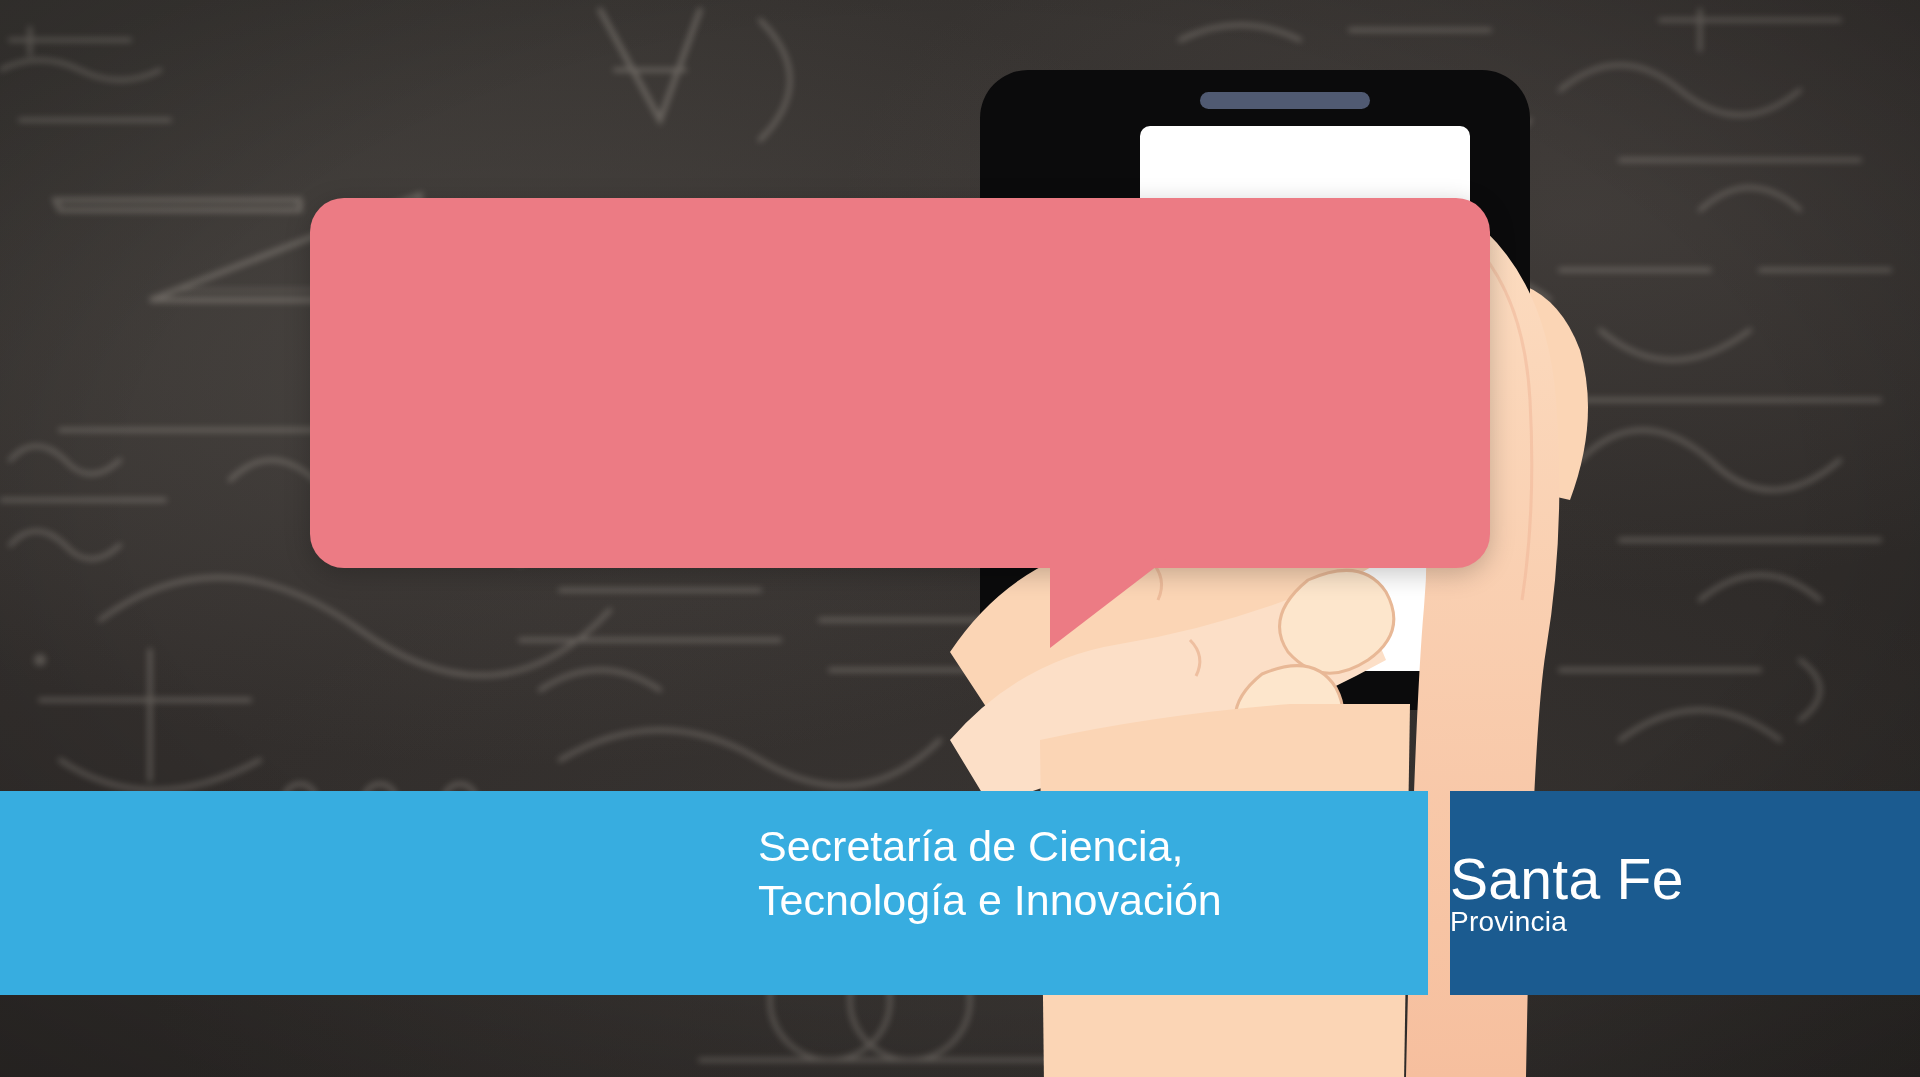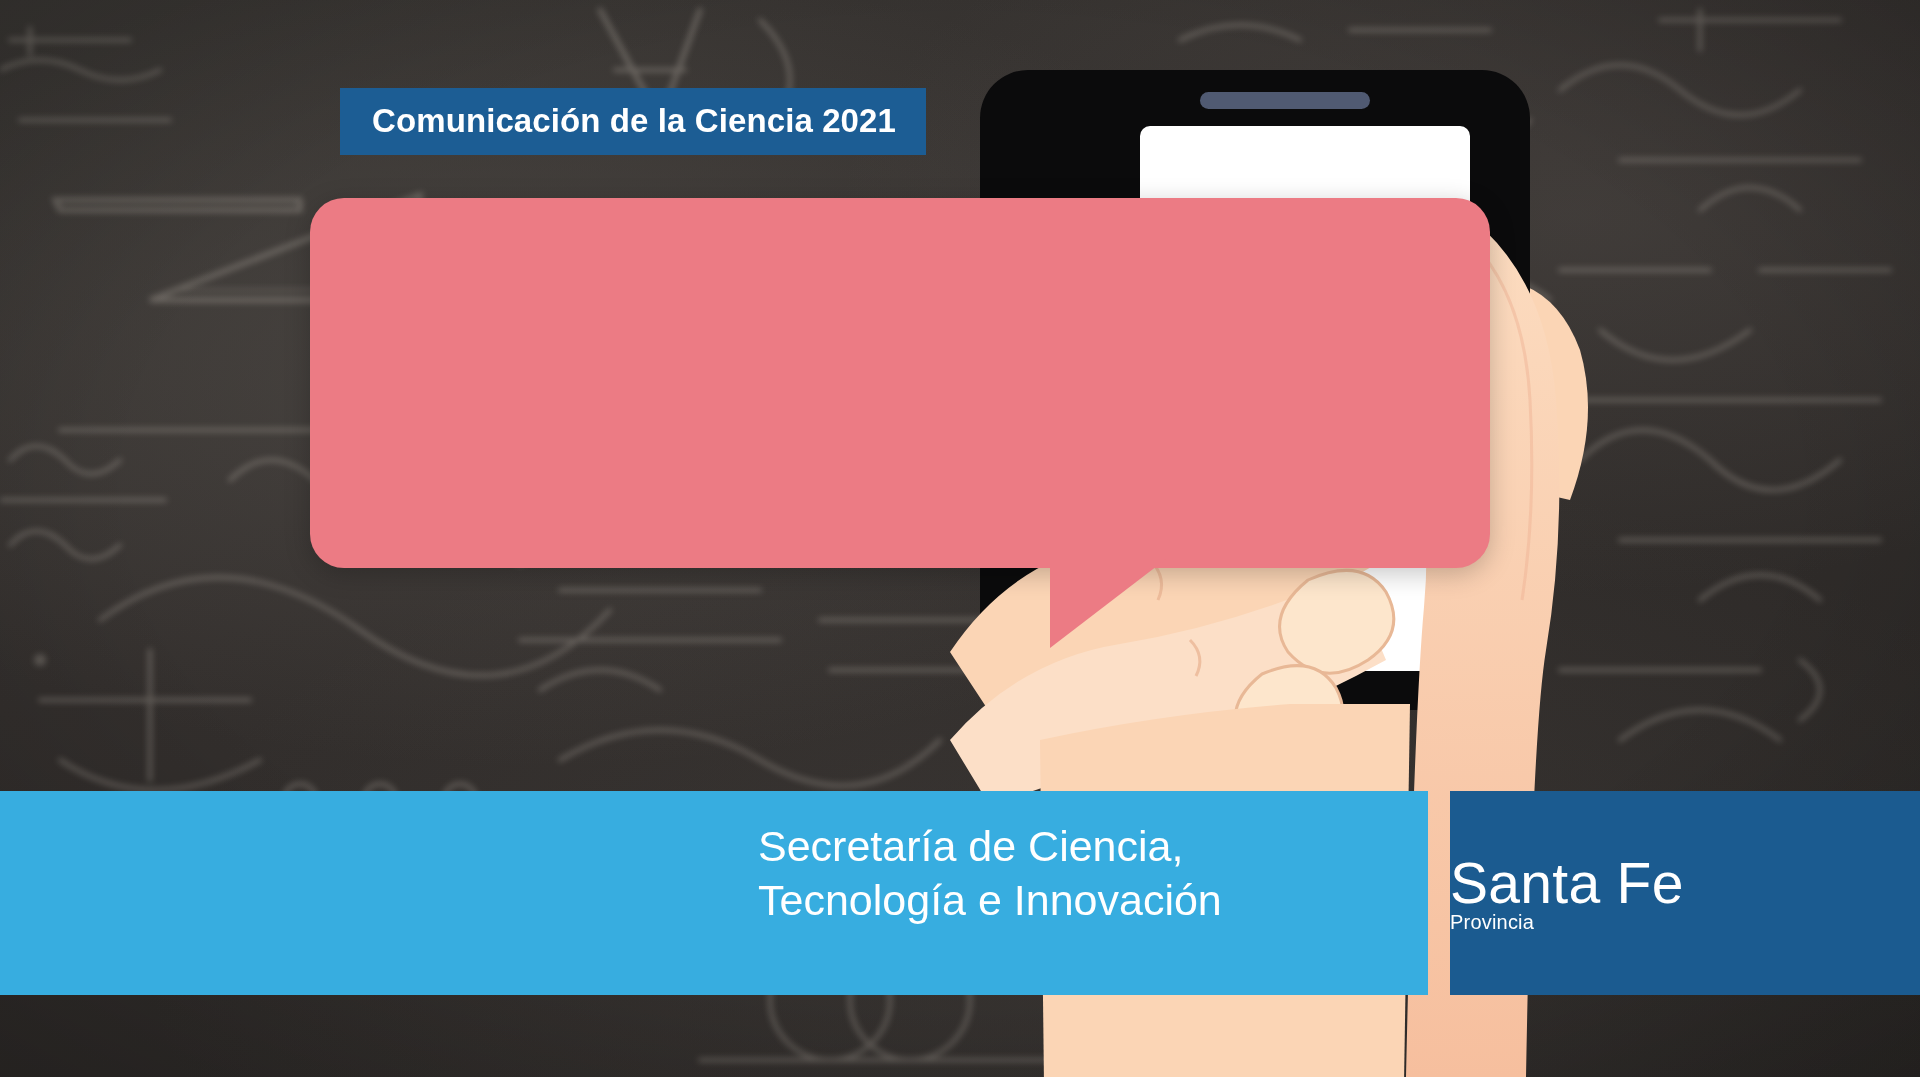--- a/index.html
+++ b/index.html
@@ -161,21 +161,21 @@
   }
   .logo-main {
     color: #ffffff;
     font-size: 57px;
     font-weight: normal;
     line-height: 1;
     letter-spacing: .3px;
   }
   .logo-sub {
     color: #ffffff;
-    font-size: 20px;
+    font-size: 28px;
     font-weight: normal;
     line-height: 1;
     letter-spacing: .2px;
   }
 </style>
 </head>
 <body>
 
 <div class="stage">
 
@@ -303,21 +303,20 @@
         <path d="M160 600 q16 16 6 36" fill="none" stroke="#e8b090" stroke-width="3" opacity=".7"></path>
       </g>
 
       <g>
         <path d="M10 700 q120 -26 250 -36 l120 0 l-6 380 l-360 0 Z" fill="#fbd5b5"></path>
         <path d="M50 800 q130 -20 280 -24" fill="none" stroke="#f0bb9c" stroke-width="3" opacity=".5"></path>
       </g>
     </svg>
   </div>
 
-  <div class="eyebrow">Comunicación de la Ciencia 2021</div>
 
   <div class="bubble"></div>
   <div class="bubble-tail"></div>
 
   <div class="bar-light"></div>
 
 
   <div class="secretariat">Secretaría de Ciencia,
 Tecnología e Innovación</div>
 

